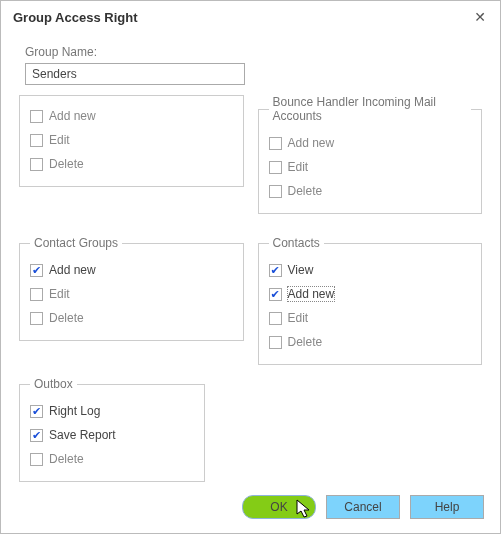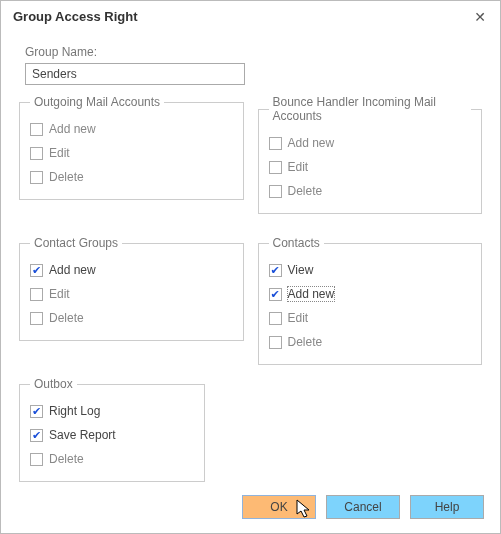--- a/index.html
+++ b/index.html
@@ -14,21 +14,21 @@
   .dialog {
     width: 501px;
     height: 534px;
     border: 1px solid #bbb;
     background: #fff;
     position: relative;
   }
   .titlebar {
     display: flex;
     justify-content: space-between;
-    align-items: flex-start;
+    align-items: center;
     padding: 8px 12px 4px 12px;
   }
   .title {
     font-weight: bold;
     font-size: 13px;
     color: #333;
   }
   .close-x {
     font-size: 14px;
     color: #555;
@@ -110,22 +110,23 @@
     border: 1px solid #aaa;
     background: #7dd3fc;
     font-size: 12px;
     color: #444;
     cursor: pointer;
     display: flex;
     align-items: center;
     justify-content: center;
   }
   .btn.primary {
-    background: #fdba74;
+    background: #84cc16;
     border-color: #8fb3dc;
+    border-radius: 11px;
   }
   .cursor {
     position: absolute;
     left: 295px;
     top: 498px;
     pointer-events: none;
   }
 </style>
 </head>
 <body>
@@ -138,21 +139,20 @@
 
   <div class="body">
     <div class="group-name-row">
       <div class="group-name-label">Group Name:</div>
       <input class="group-name-input" type="text" value="Senders" style="">
     </div>
 
     <div class="cols">
       <div class="col">
         <fieldset>
-          <legend>Outgoing Mail Accounts</legend>
           <div id="sec-outgoing">
               <div class="chk-row">
                 <span class="chk"></span>
                 <span class="label">Add new</span>
               </div>
               <div class="chk-row">
                 <span class="chk"></span>
                 <span class="label">Edit</span>
               </div>
               <div class="chk-row">

